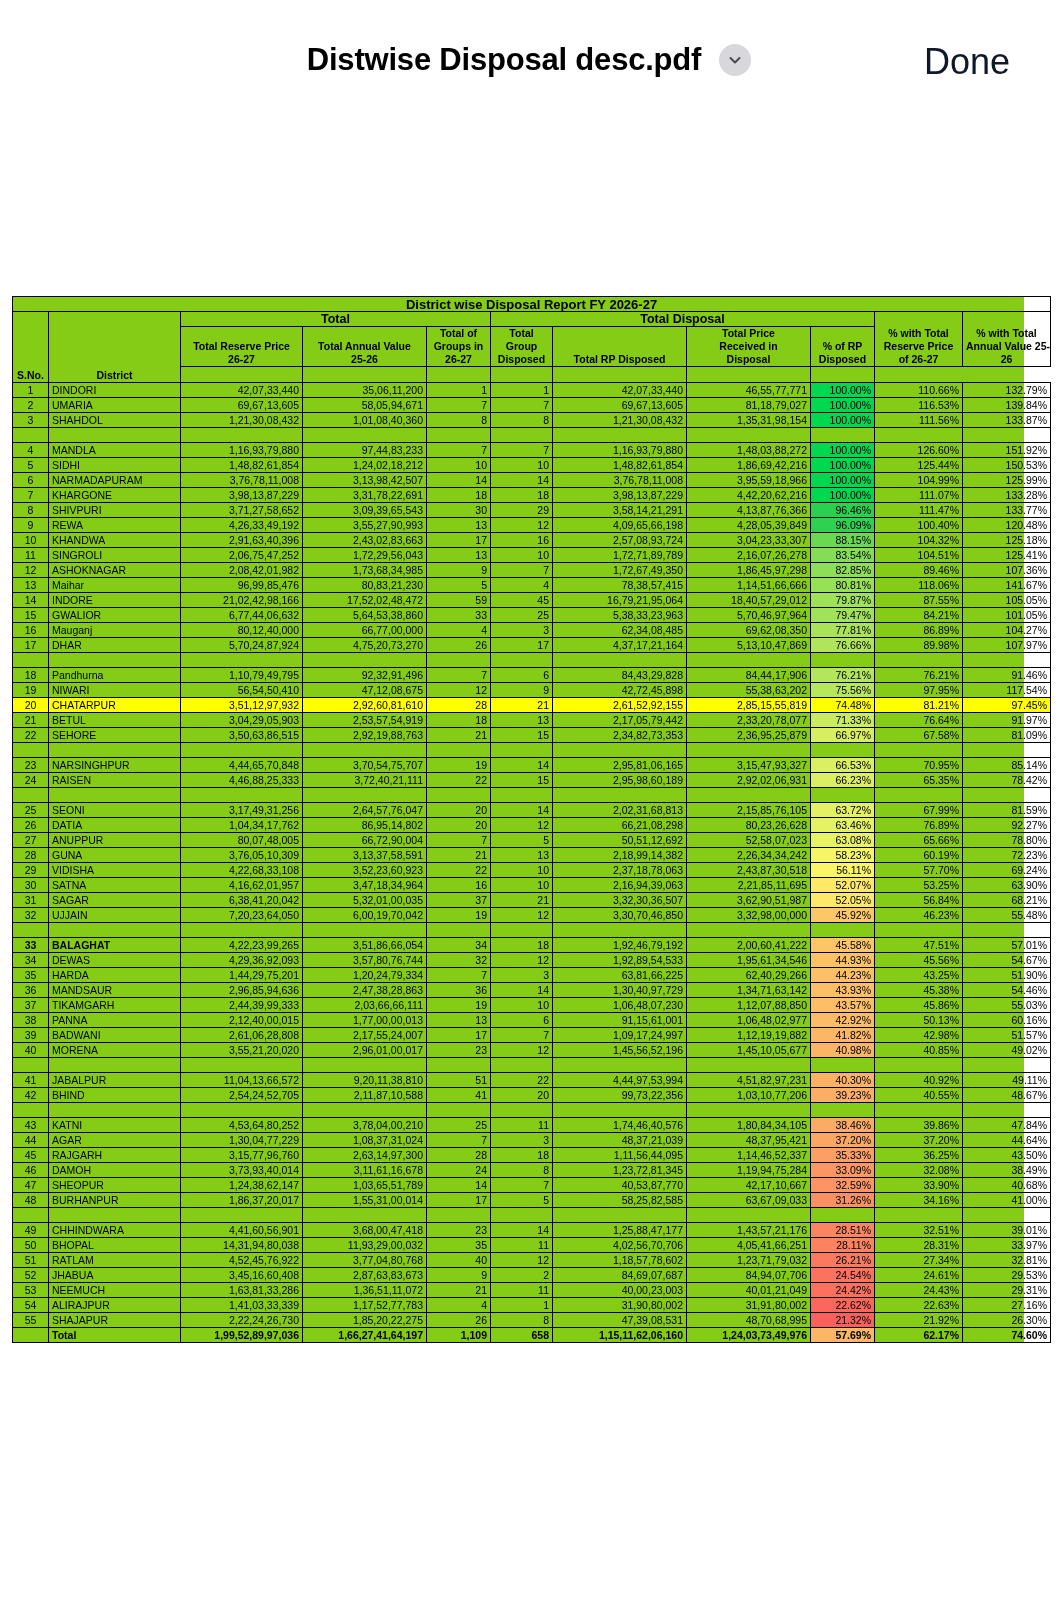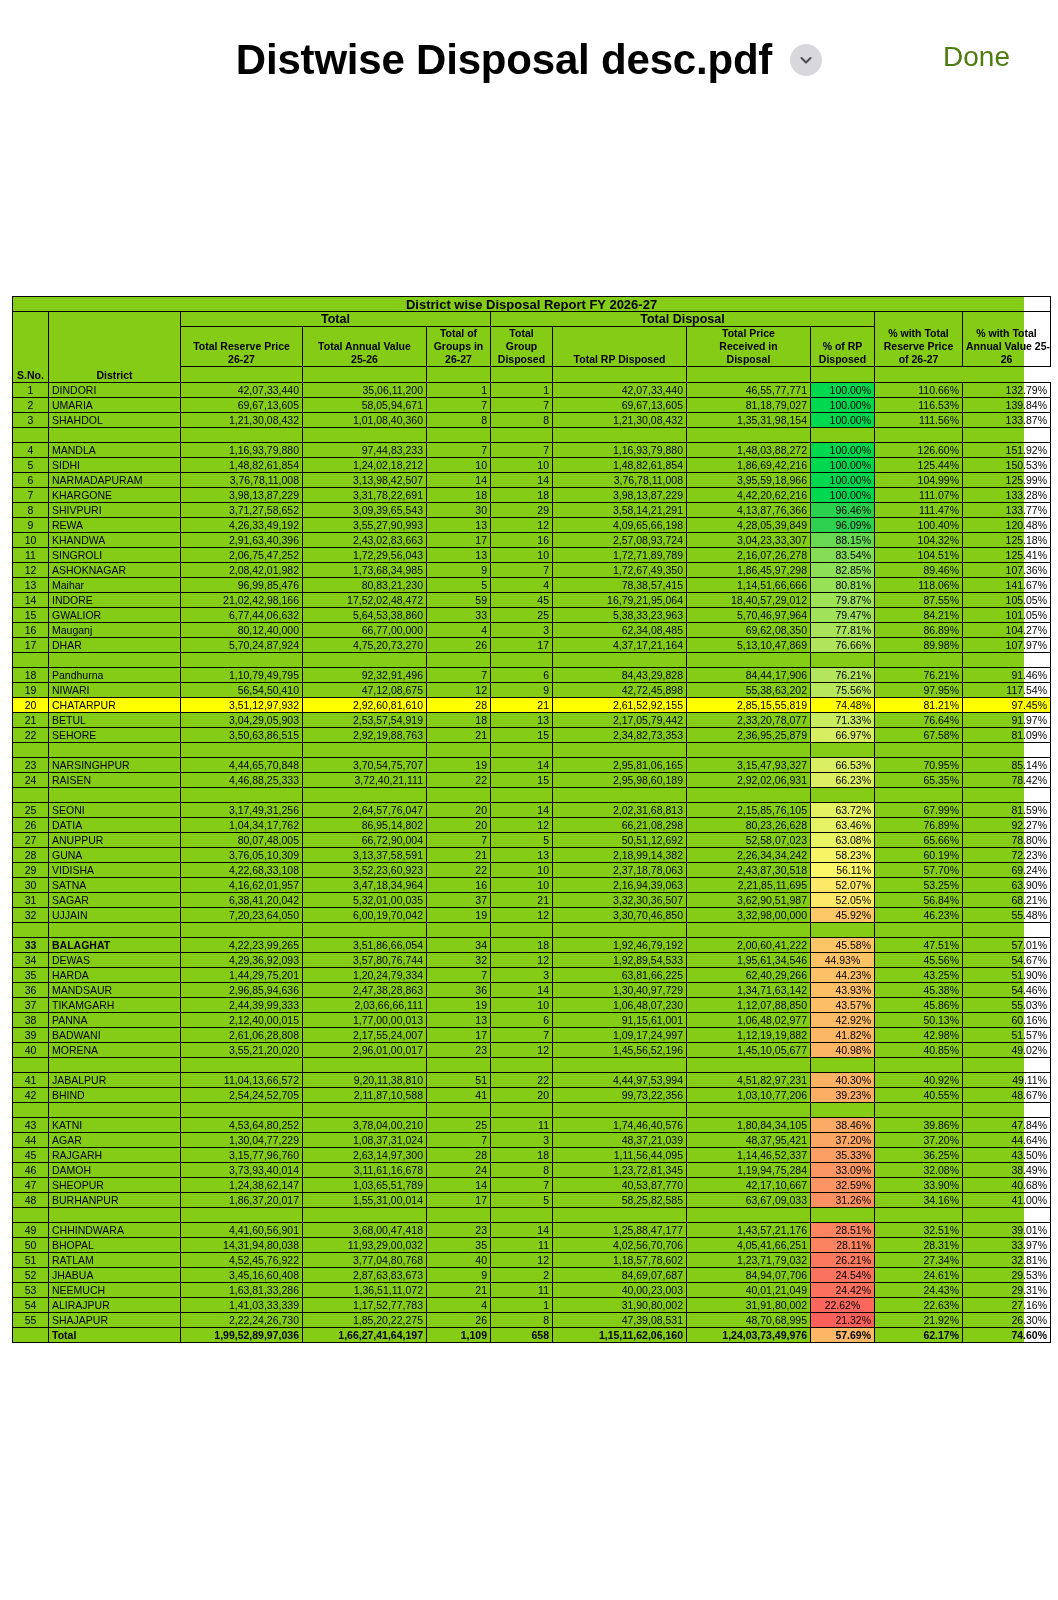--- a/index.html
+++ b/index.html
@@ -13,41 +13,41 @@
 
   
   .topbar {
     position: relative;
     height: 120px;
     display: flex;
     align-items: center;
     justify-content: center;
   }
   .doc-title {
-    font-size: 42px;
+    font-size: 31px;
     font-weight: bold;
     color: #000;
     letter-spacing: -0.2px;
     white-space: nowrap;
   }
   .chevron-btn {
     width: 32px; height: 32px;
     border-radius: 50%;
     background: #d8d8dc;
     margin-left: 18px;
     display: flex; align-items: center; justify-content: center;
     flex: none;
   }
   .chevron-btn svg { display: block; }
   .done-btn {
     position: absolute;
     right: 42px;
     top: 40px;
-    font-size: 28px;
-    color: #4d7c0f;
+    font-size: 36px;
+    color: #0f172a;
     font-weight: normal;
     background: none; border: none;
     font-family: "Liberation Sans", sans-serif;
   }
 
   
   .page-indicator {
     display: flex;
     align-items: center;
     gap: 14px;
@@ -692,21 +692,21 @@
           </tr>
           <tr class="data-row">
             <td class="ctr">34</td>
             <td class="lft">DEWAS</td>
             <td class="num">4,29,36,92,093</td>
             <td class="num">3,57,80,76,744</td>
             <td class="num">32</td>
             <td class="num">12</td>
             <td class="num">1,92,89,54,533</td>
             <td class="num">1,95,61,34,546</td>
-            <td class="num" style="background:#fcc266;text-align:center;">44.93%</td>
+            <td class="num" style="background:#fcc266;">44.93%</td>
             <td class="num">45.56%</td>
             <td class="num">54.67%</td>
           </tr>
           <tr class="data-row">
             <td class="ctr">35</td>
             <td class="lft">HARDA</td>
             <td class="num">1,44,29,75,201</td>
             <td class="num">1,20,24,79,334</td>
             <td class="num">7</td>
             <td class="num">3</td>
@@ -991,21 +991,21 @@
           </tr>
           <tr class="data-row">
             <td class="ctr">54</td>
             <td class="lft">ALIRAJPUR</td>
             <td class="num">1,41,03,33,339</td>
             <td class="num">1,17,52,77,783</td>
             <td class="num">4</td>
             <td class="num">1</td>
             <td class="num">31,90,80,002</td>
             <td class="num">31,91,80,002</td>
-            <td class="num" style="background:#fb675d;text-align:center;">22.62%</td>
+            <td class="num" style="background:#fb675d;">22.62%</td>
             <td class="num">22.63%</td>
             <td class="num">27.16%</td>
           </tr>
           <tr class="data-row">
             <td class="ctr">55</td>
             <td class="lft">SHAJAPUR</td>
             <td class="num">2,22,24,26,730</td>
             <td class="num">1,85,20,22,275</td>
             <td class="num">26</td>
             <td class="num">8</td>

